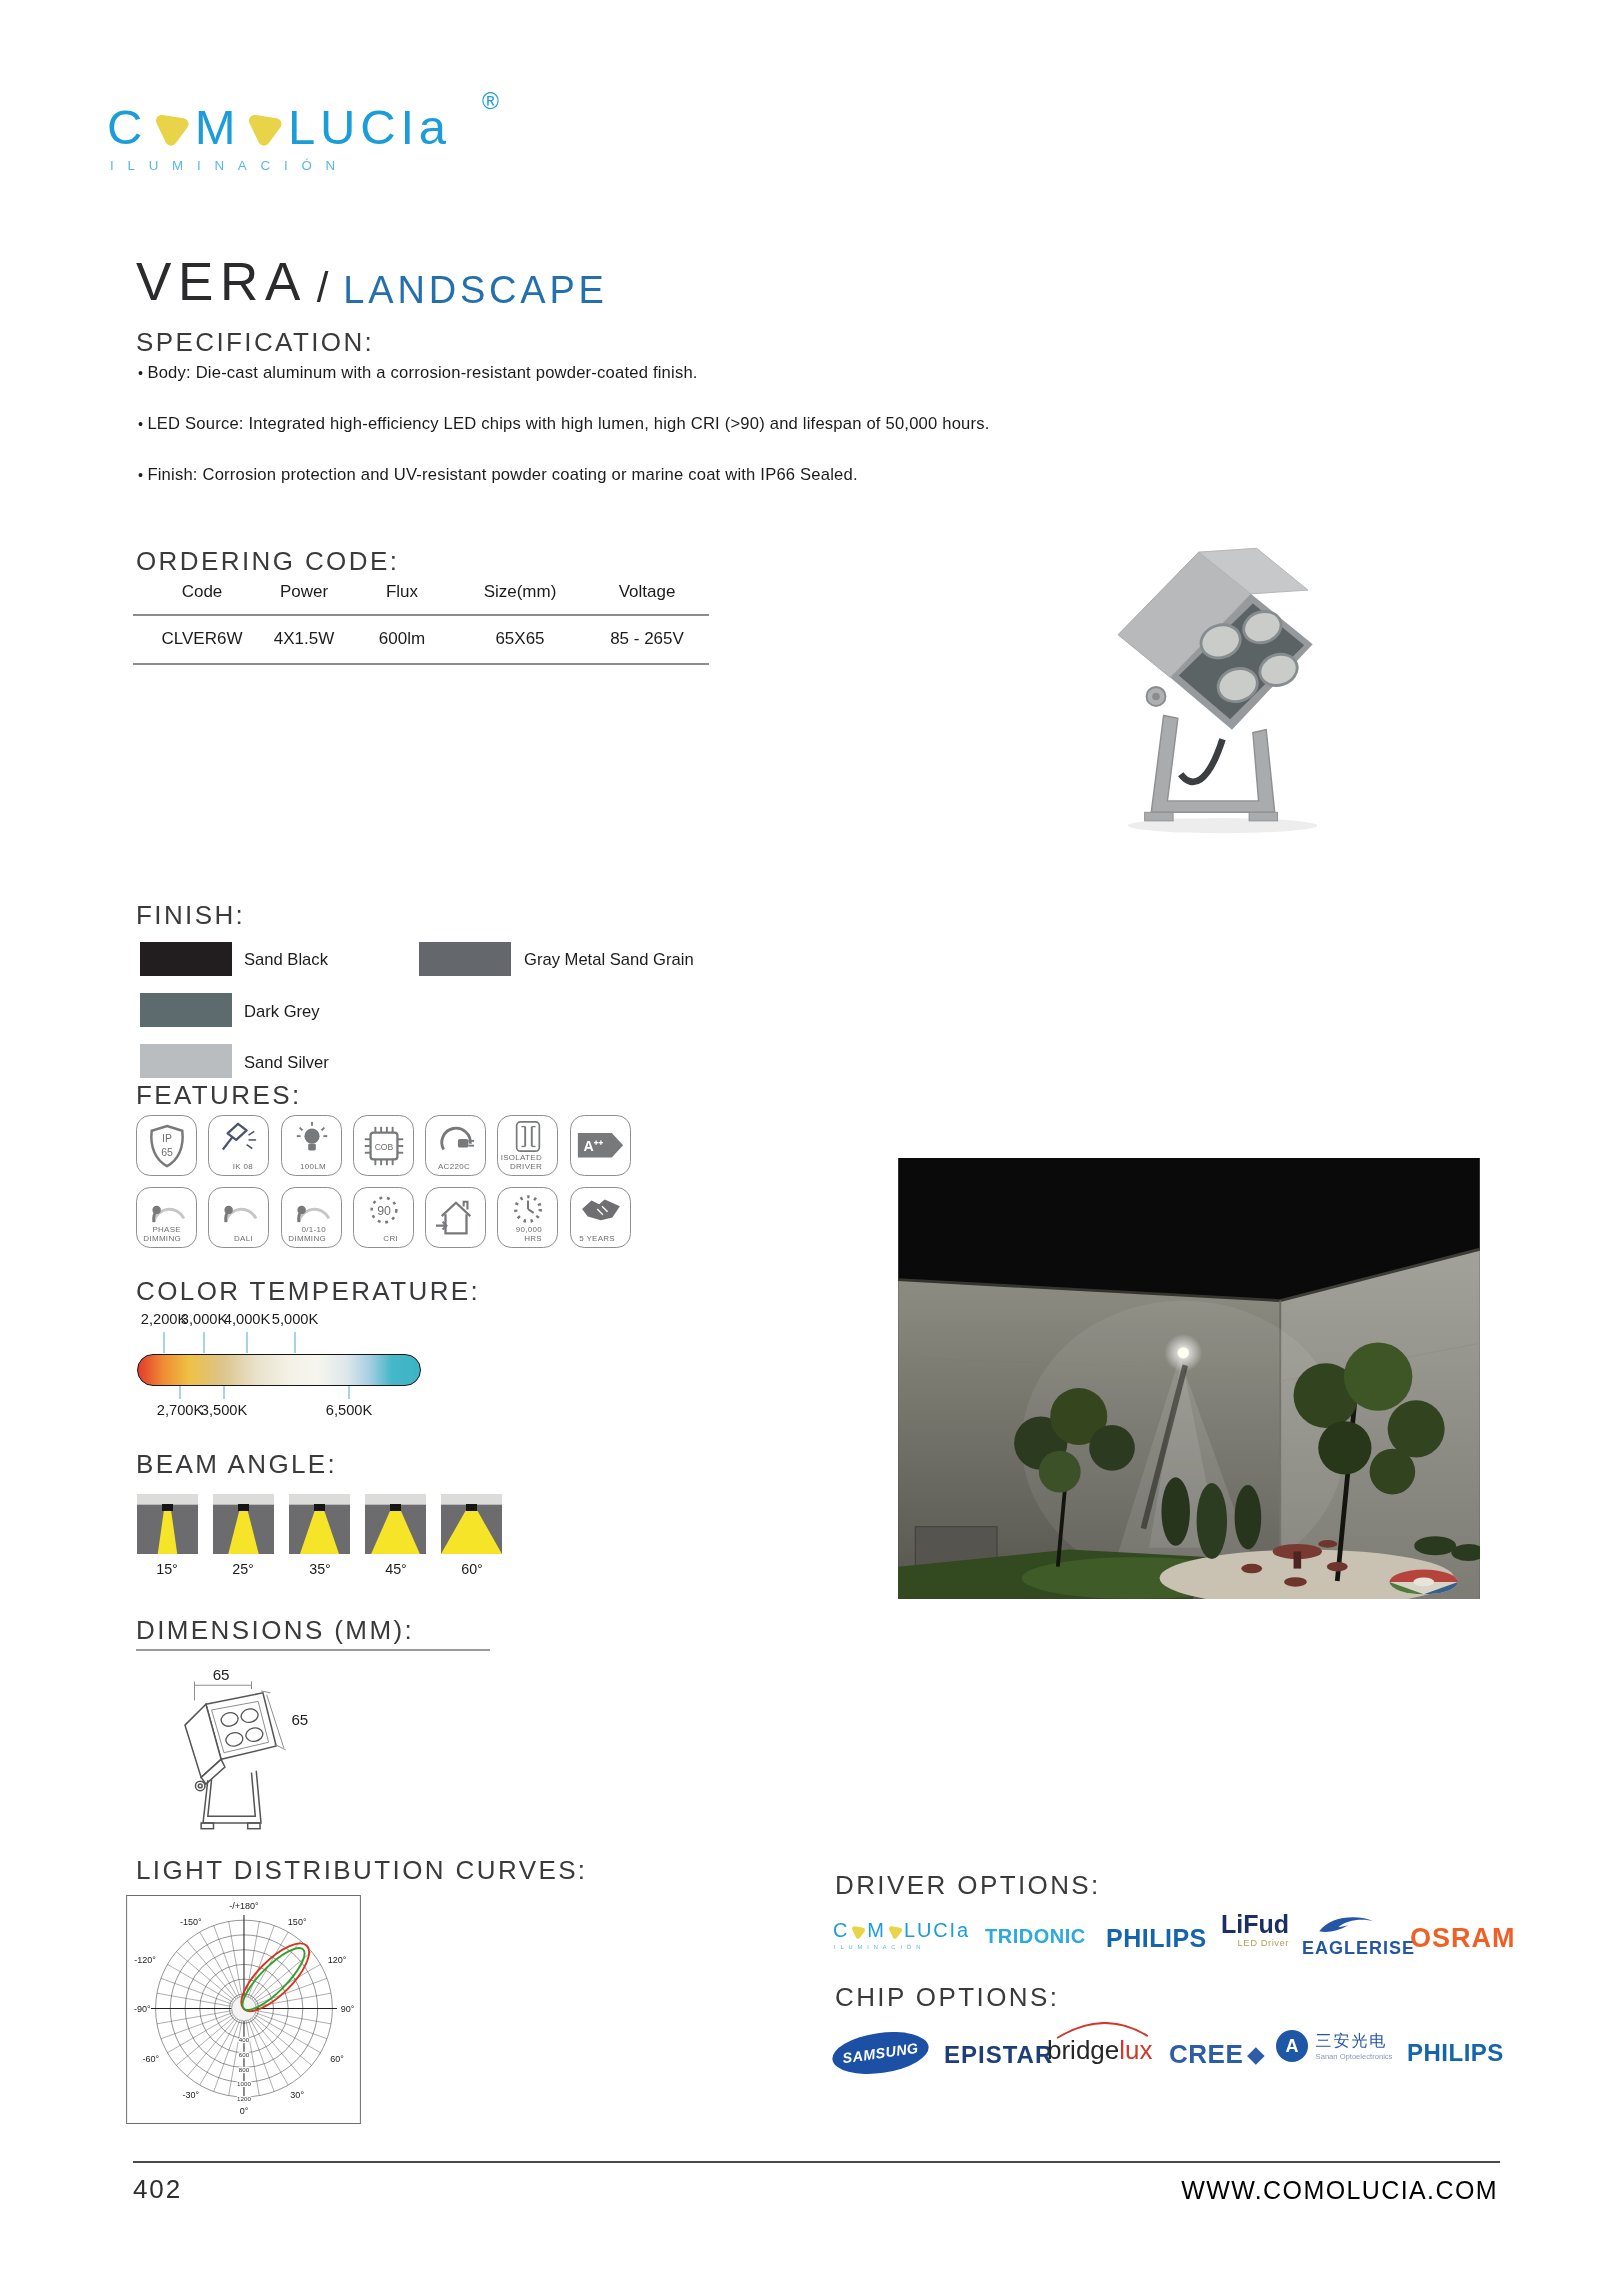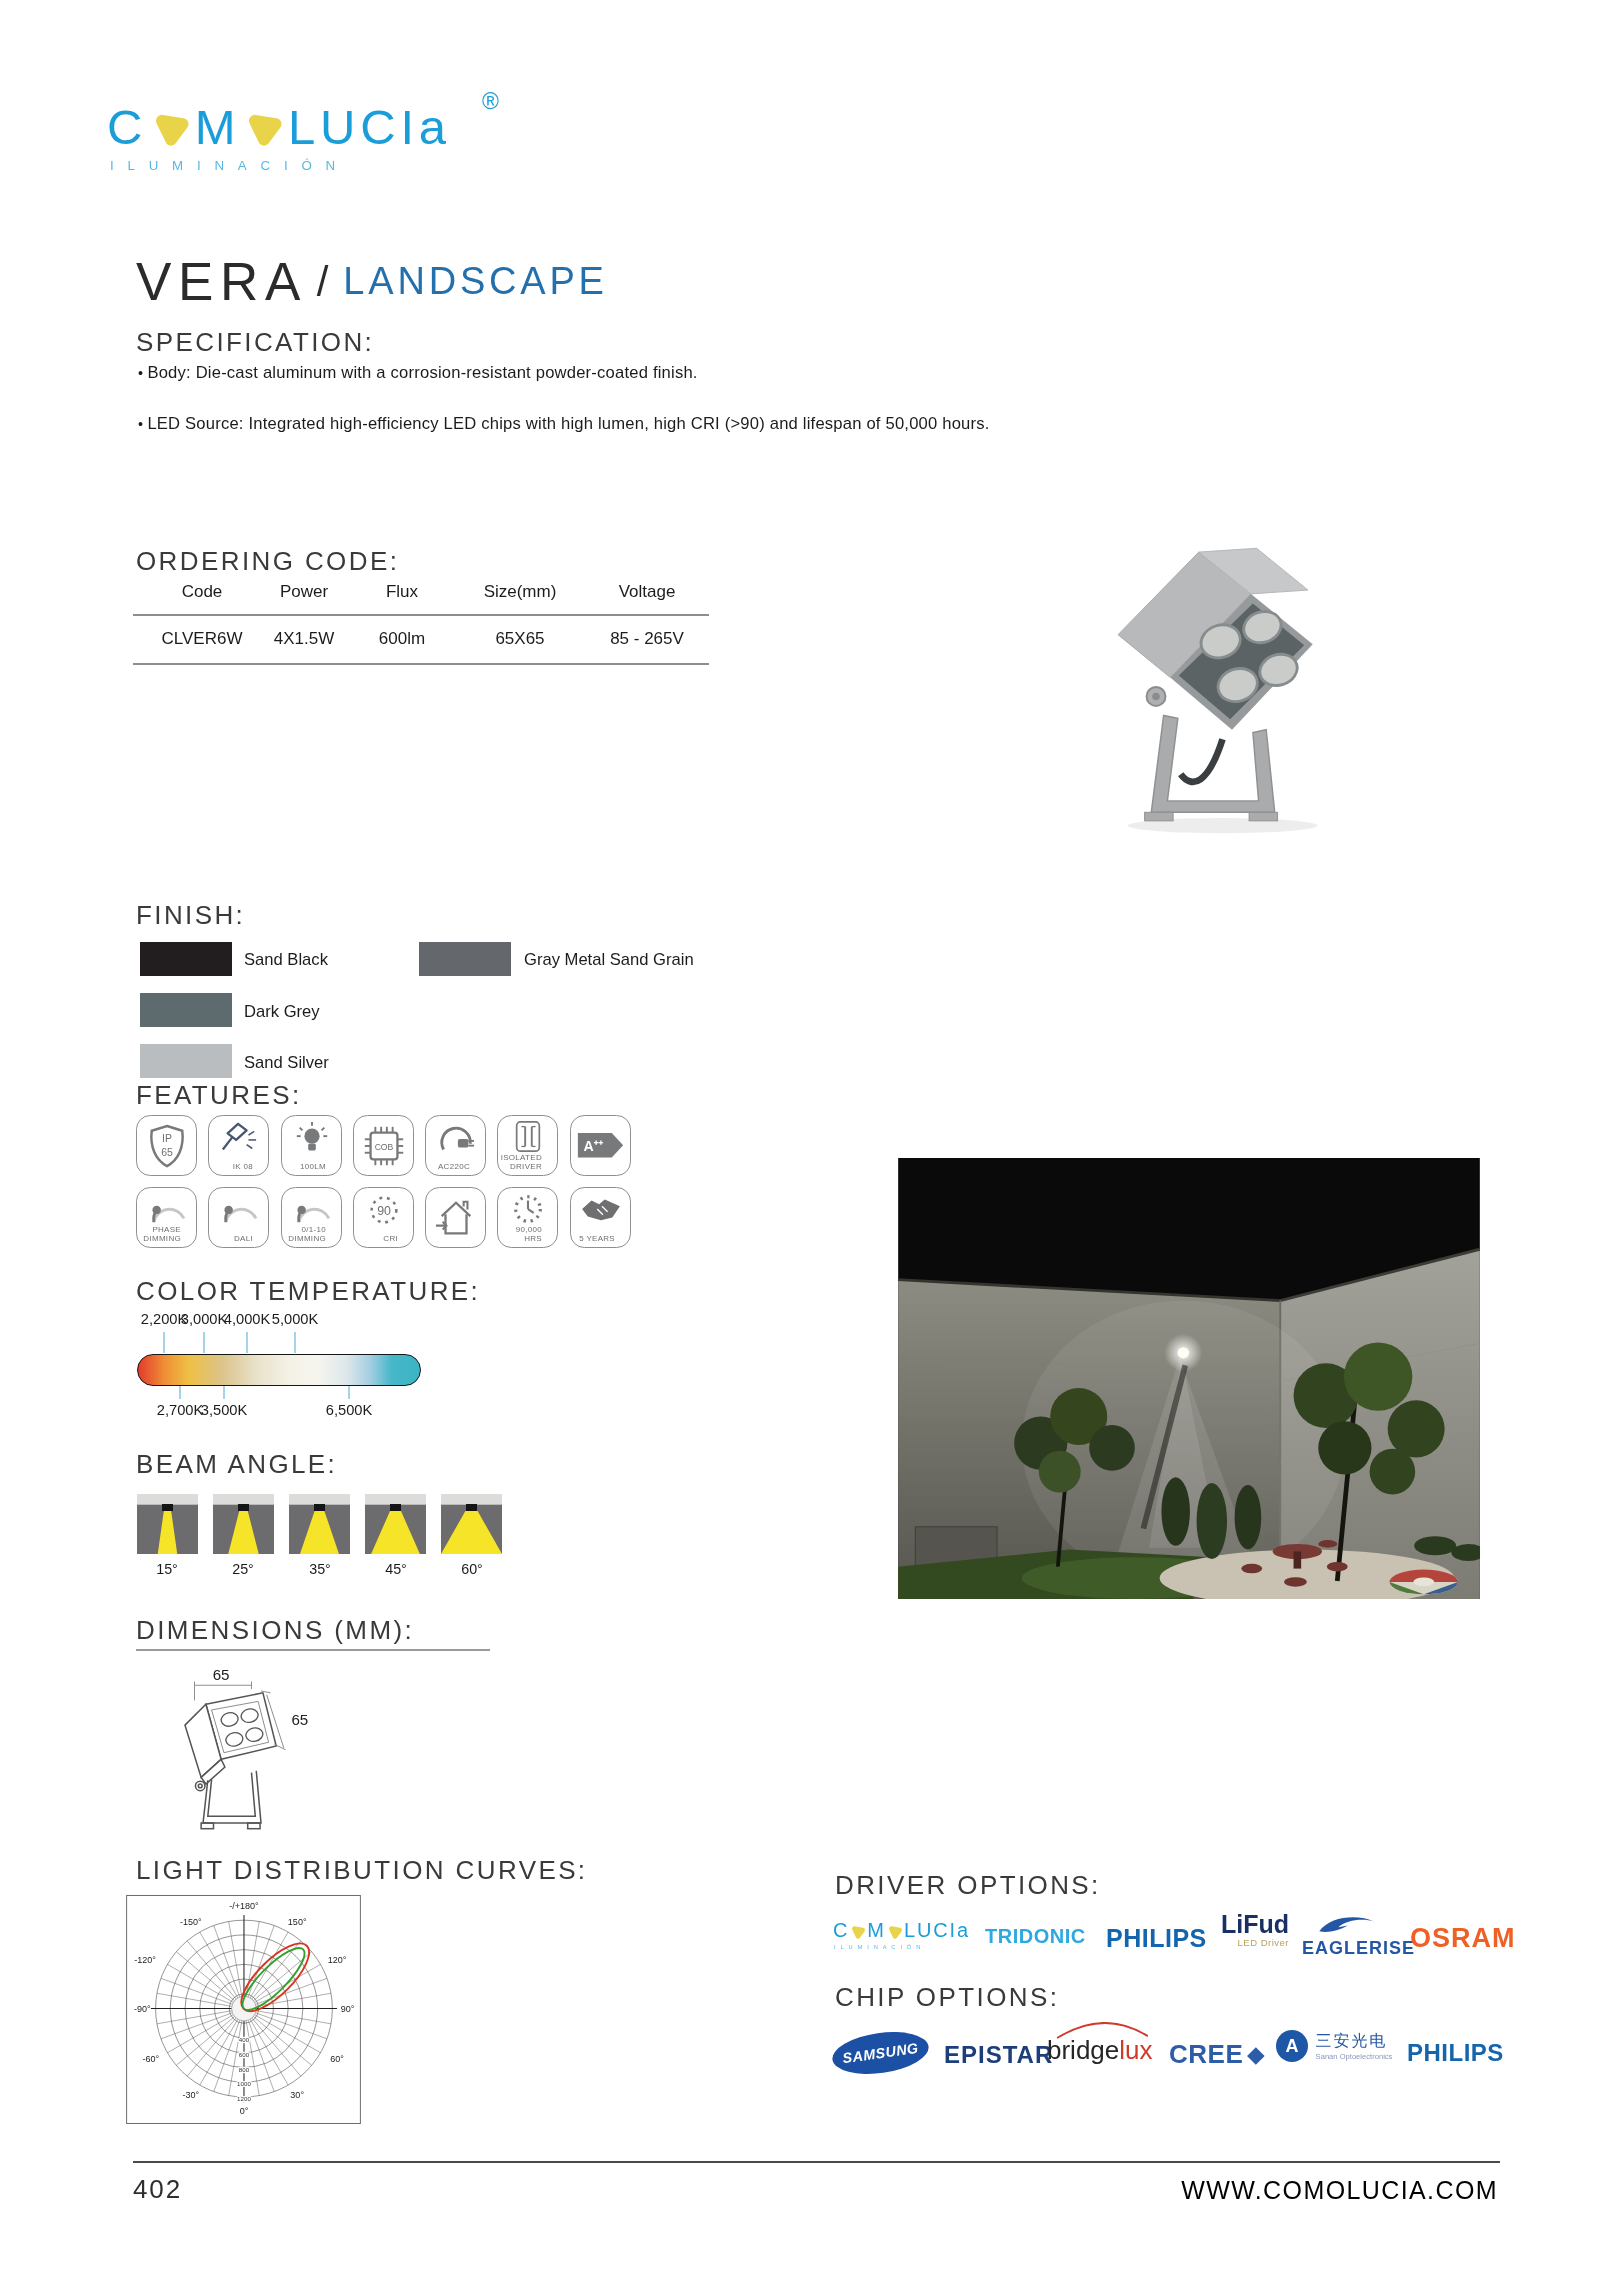--- a/index.html
+++ b/index.html
@@ -7,21 +7,21 @@
         font-family:"Liberation Sans",sans-serif;overflow:hidden;color:#1d1d1f}
   .abs{position:absolute}
   .hdg{position:absolute;font-size:26px;letter-spacing:2.4px;color:#3a3a3c;white-space:nowrap}
   
   .logo-row{position:absolute;left:107px;top:103px;display:flex;align-items:center;color:#1b9dd9}
   .logo-letters{font-size:49px;letter-spacing:4.8px;line-height:1;font-weight:400}
   .tri{display:inline-block;margin:5.7px 3.8px 0 3.8px}
   .logo-reg{position:absolute;left:482px;top:88px;color:#1b9dd9;font-size:23px}
   .logo-tag{position:absolute;left:110px;top:158px;color:#56b9e4;font-size:13.3px;letter-spacing:13.8px;white-space:nowrap}
   
-  .title-row{position:absolute;left:136px;top:251px;display:flex;align-items:center;white-space:nowrap}
+  .title-row{position:absolute;left:136px;top:251px;display:flex;align-items:flex-end;white-space:nowrap}
   .title-product{font-size:53px;letter-spacing:6.7px;color:#2b2b2d}
   .title-sep{font-size:42px;color:#2b2b2d;margin:0 15px 0 9.5px;font-weight:300}
   .title-cat{font-size:38px;letter-spacing:3.8px;color:#2470ad}
   
   .bullets{position:absolute;left:138px;top:363px;width:999px;margin:0;padding:0;list-style:none}
   .bullets li{font-size:16.6px;color:#1c1c1e;margin-bottom:31px;letter-spacing:0.2px}
   .bullets li::before{content:"• ";font-size:14.3px}
   
   .tline{position:absolute;left:133px;width:576px;height:1.9px;background:#8d8d8d}
   .tcell{position:absolute;transform:translateX(-50%);font-size:17px;color:#1c1c1e;white-space:nowrap}
@@ -99,20 +99,21 @@
   <div class="title-row">
     <span class="title-product">VERA</span>
     <span class="title-sep">/</span>
     <span class="title-cat">LANDSCAPE</span>
   </div>
 
   <div class="hdg" style="left:136px;top:327px">SPECIFICATION:</div>
   <ul class="bullets">
     <li>Body: Die-cast aluminum with a corrosion-resistant powder-coated finish.</li>
     <li>LED Source: Integrated high-efficiency LED chips with high lumen, high CRI (&gt;90) and lifespan of 50,000 hours.</li>
+    <li>Finish: Corrosion protection and UV-resistant powder coating or marine coat with IP66 Sealed.</li>
   </ul>
 
   <div class="hdg" style="left:136px;top:546px">ORDERING CODE:</div>
   <span class="tcell" style="left:202px;top:582px">Code</span>
   <span class="tcell" style="left:304px;top:582px">Power</span>
   <span class="tcell" style="left:402px;top:582px">Flux</span>
   <span class="tcell" style="left:520px;top:582px">Size(mm)</span>
   <span class="tcell" style="left:647px;top:582px">Voltage</span>
   <div class="tline" style="top:614px"></div>
   <span class="tcell" style="left:202px;top:629px">CLVER6W</span>

